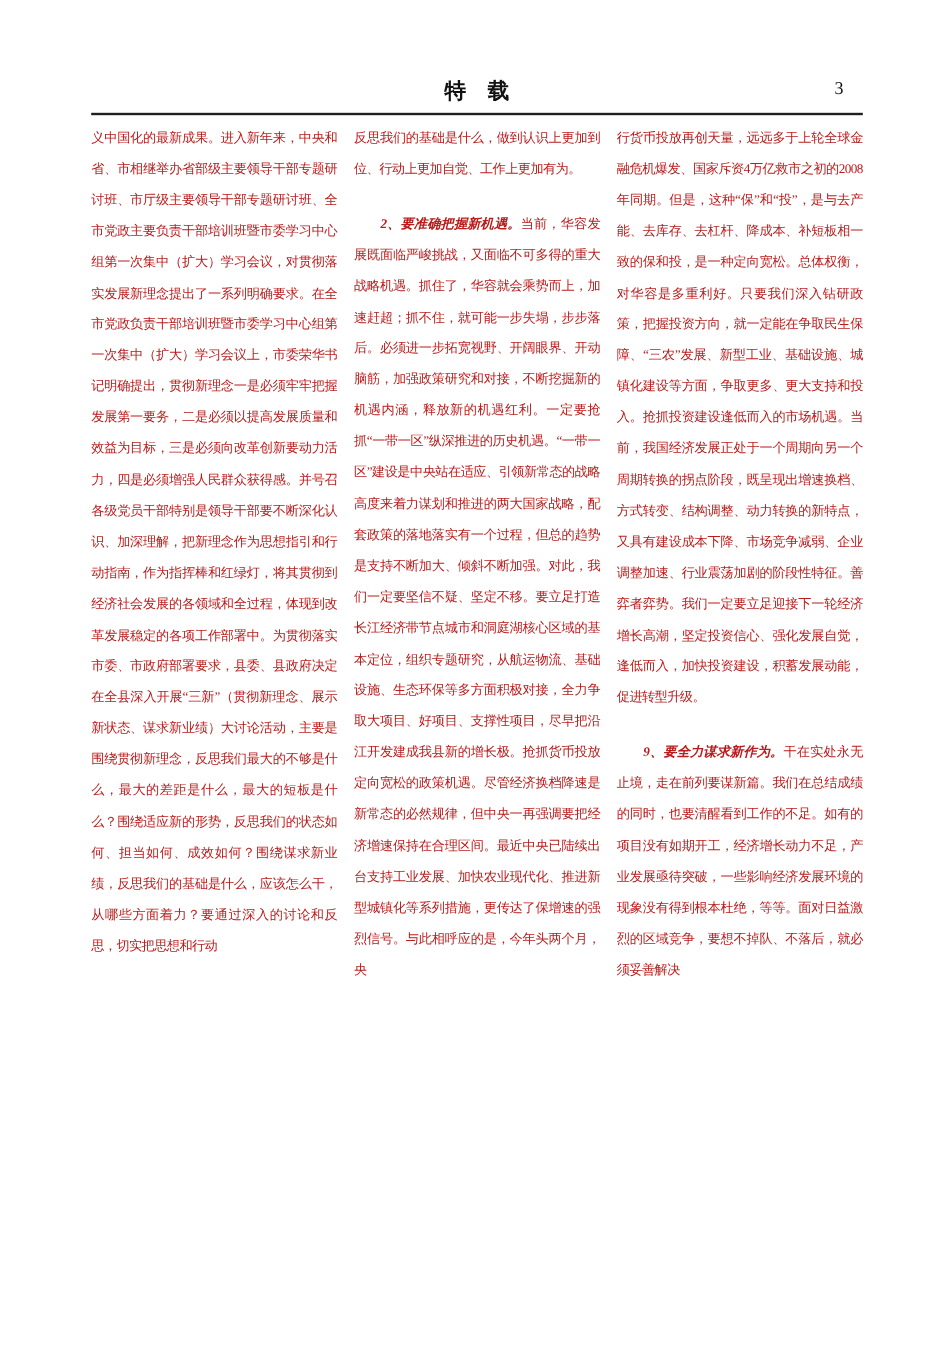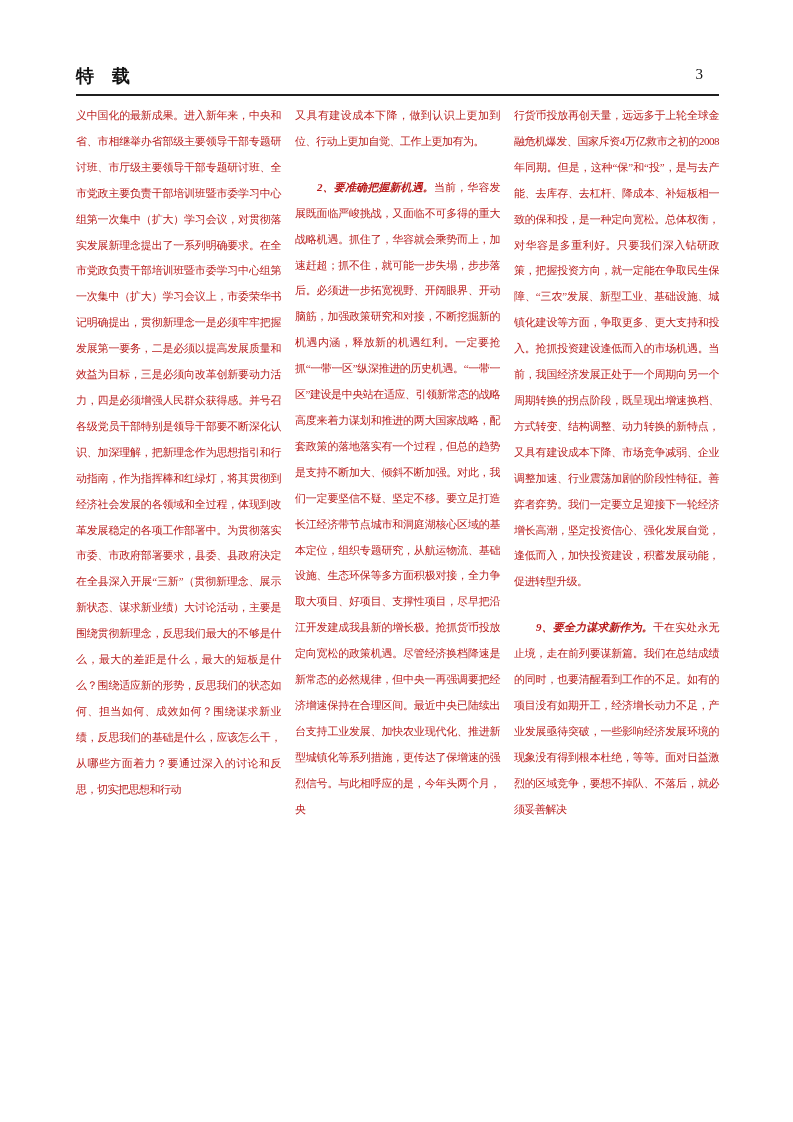--- a/index.html
+++ b/index.html
@@ -20,20 +20,21 @@
   }
   .header {
     position: relative;
     height: 26px;
   }
   .header .title {
     position: absolute;
     left: 0;
     right: 0;
     top: 0;
+    text-align: center;
     font-size: 18px;
     font-weight: bold;
     color: #111111;
   }
   .header .pagenum {
     position: absolute;
     right: 16px;
     top: 2px;
     font-size: 15px;
     color: #111111;
@@ -85,21 +86,21 @@
 
   <hr class="rule">
 
   <div class="columns">
 
     <section class="col">
       <p>义中国化的最新成果。进入新年来，中央和省、市相继举办省部级主要领导干部专题研讨班、市厅级主要领导干部专题研讨班、全市党政主要负责干部培训班暨市委学习中心组第一次集中（扩大）学习会议，对贯彻落实发展新理念提出了一系列明确要求。在全市党政负责干部培训班暨市委学习中心组第一次集中（扩大）学习会议上，市委荣华书记明确提出，贯彻新理念一是必须牢牢把握发展第一要务，二是必须以提高发展质量和效益为目标，三是必须向改革创新要动力活力，四是必须增强人民群众获得感。并号召各级党员干部特别是领导干部要不断深化认识、加深理解，把新理念作为思想指引和行动指南，作为指挥棒和红绿灯，将其贯彻到经济社会发展的各领域和全过程，体现到改革发展稳定的各项工作部署中。为贯彻落实市委、市政府部署要求，县委、县政府决定在全县深入开展“三新”（贯彻新理念、展示新状态、谋求新业绩）大讨论活动，主要是围绕贯彻新理念，反思我们最大的不够是什么，最大的差距是什么，最大的短板是什么？围绕适应新的形势，反思我们的状态如何、担当如何、成效如何？围绕谋求新业绩，反思我们的基础是什么，应该怎么干，从哪些方面着力？要通过深入的讨论和反思，切实把思想和行动</p>
     </section>
 
     <section class="col">
-      <p>又具有建设成本下降，做到认识上更加到位、行动上更加自觉、工作上更加有为。</p>
+      <p>反思我们的基础是什么，做到认识上更加到位、行动上更加自觉、工作上更加有为。</p>
       <p class="indent sec-start"><span class="kai">2、要准确把握新机遇。</span><span>当前，华容发展既面临严峻挑战，又面临不可多得的重大战略机遇。抓住了，华容就会乘势而上，加速赶超；抓不住，就可能一步失塌，步步落后。必须进一步拓宽视野、开阔眼界、开动脑筋，加强政策研究和对接，不断挖掘新的机遇内涵，释放新的机遇红利。一定要抢抓“一带一区”纵深推进的历史机遇。“一带一区”建设是中央站在适应、引领新常态的战略高度来着力谋划和推进的两大国家战略，配套政策的落地落实有一个过程，但总的趋势是支持不断加大、倾斜不断加强。对此，我们一定要坚信不疑、坚定不移。要立足打造长江经济带节点城市和洞庭湖核心区域的基本定位，组织专题研究，从航运物流、基础设施、生态环保等多方面积极对接，全力争取大项目、好项目、支撑性项目，尽早把沿江开发建成我县新的增长极。抢抓货币投放定向宽松的政策机遇。尽管经济换档降速是新常态的必然规律，但中央一再强调要把经济增速保持在合理区间。最近中央已陆续出台支持工业发展、加快农业现代化、推进新型城镇化等系列措施，更传达了保增速的强烈信号。与此相呼应的是，今年头两个月，央</span></p>
     </section>
 
     <section class="col">
       <p>行货币投放再创天量，远远多于上轮全球金融危机爆发、国家斥资4万亿救市之初的2008年同期。但是，这种“保”和“投”，是与去产能、去库存、去杠杆、降成本、补短板相一致的保和投，是一种定向宽松。总体权衡，对华容是多重利好。只要我们深入钻研政策，把握投资方向，就一定能在争取民生保障、“三农”发展、新型工业、基础设施、城镇化建设等方面，争取更多、更大支持和投入。抢抓投资建设逢低而入的市场机遇。当前，我国经济发展正处于一个周期向另一个周期转换的拐点阶段，既呈现出增速换档、方式转变、结构调整、动力转换的新特点，又具有建设成本下降、市场竞争减弱、企业调整加速、行业震荡加剧的阶段性特征。善弈者弈势。我们一定要立足迎接下一轮经济增长高潮，坚定投资信心、强化发展自觉，逢低而入，加快投资建设，积蓄发展动能，促进转型升级。</p>
       <p class="indent sec-start"><span class="kai">9、要全力谋求新作为。</span><span>干在实处永无止境，走在前列要谋新篇。我们在总结成绩的同时，也要清醒看到工作的不足。如有的项目没有如期开工，经济增长动力不足，产业发展亟待突破，一些影响经济发展环境的现象没有得到根本杜绝，等等。面对日益激烈的区域竞争，要想不掉队、不落后，就必须妥善解决</span></p>
     </section>
 
   </div>
 </div>

